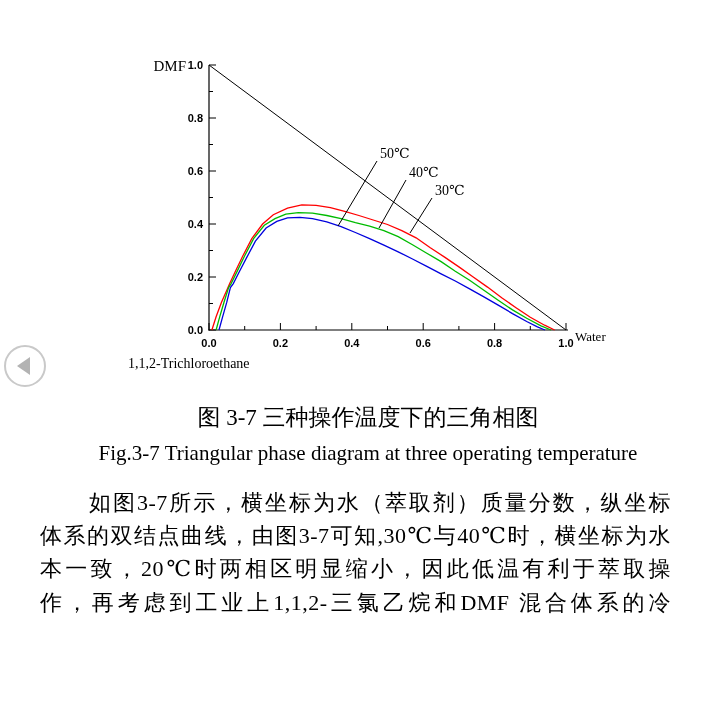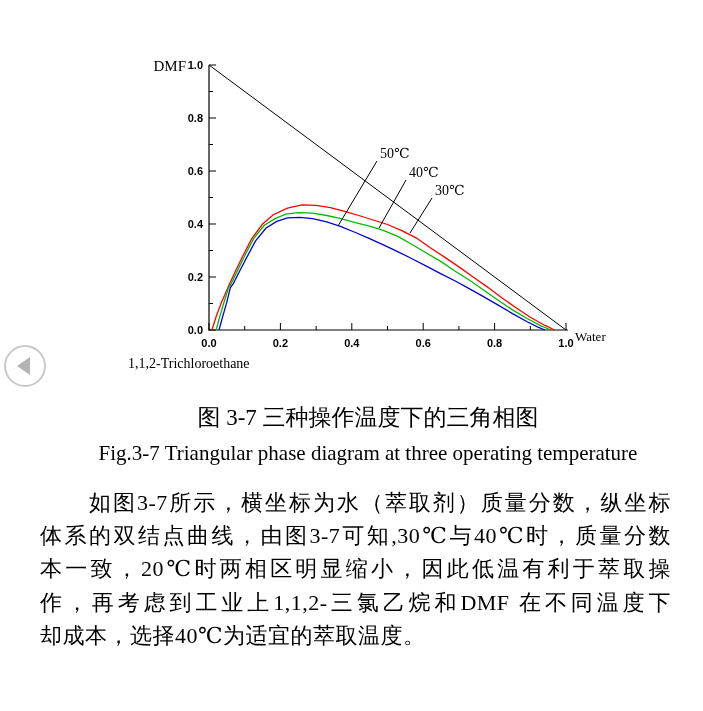--- a/index.html
+++ b/index.html
@@ -110,19 +110,18 @@
     <span class="tri"></span>
   </div>
 
   <div class="caption-block">
     <div class="caption-zh">图 3-7  三种操作温度下的三角相图</div>
     <div class="caption-en">Fig.3-7 Triangular phase diagram at three operating temperature</div>
   </div>
 
   <div class="paragraph">
     <div class="para-line justify indent">如图3-7所示，横坐标为水（萃取剂）质量分数，纵坐标</div>
-    <div class="para-line justify">体系的双结点曲线，由图3-7可知,30℃与40℃时，质量分数</div>
+    <div class="para-line justify">体系的双结点曲线，由图3-7可知,30℃与40℃时，横坐标为水</div>
     <div class="para-line justify">本一致，20℃时两相区明显缩小，因此低温有利于萃取操</div>
-    <div class="para-line justify">作，再考虑到工业上1,1,2-三氯乙烷和DMF 在不同温度下</div>
-    <div class="para-line">却成本，选择40℃为适宜的萃取温度。</div>
+    <div class="para-line justify">作，再考虑到工业上1,1,2-三氯乙烷和DMF 混合体系的冷</div>
   </div>
 
 </div>
 
 </body></html>

